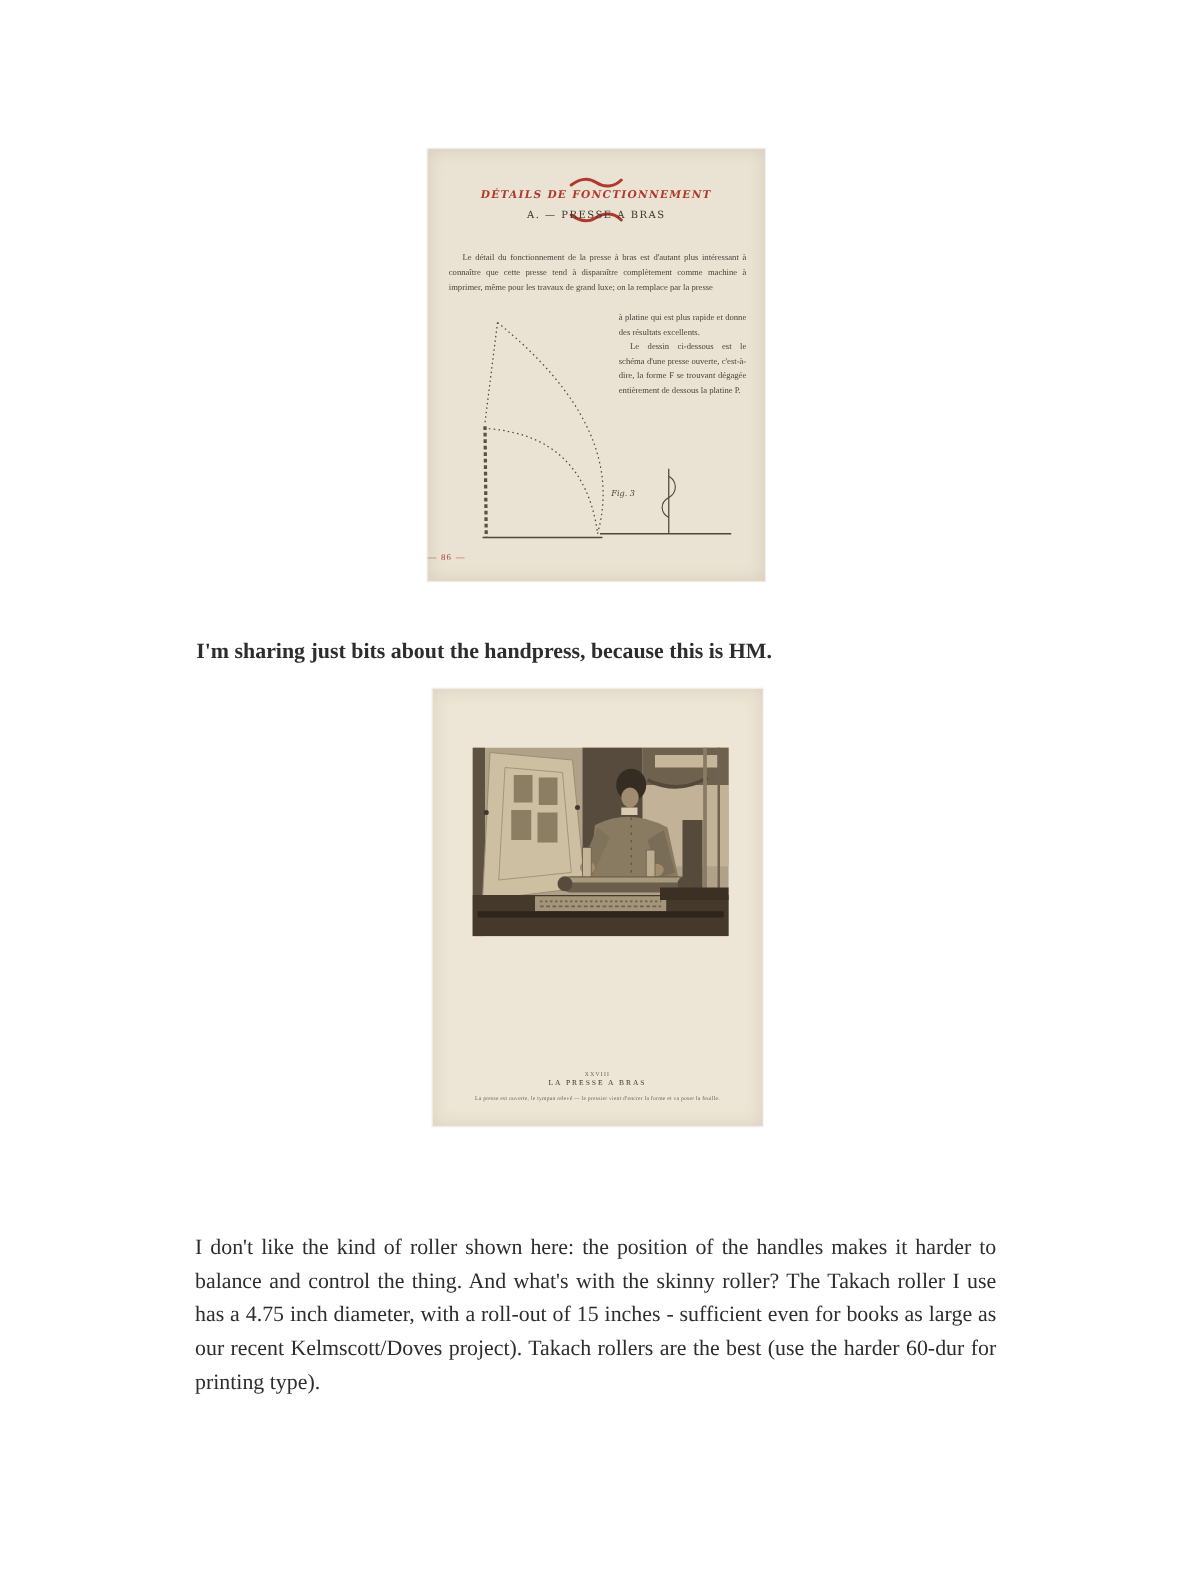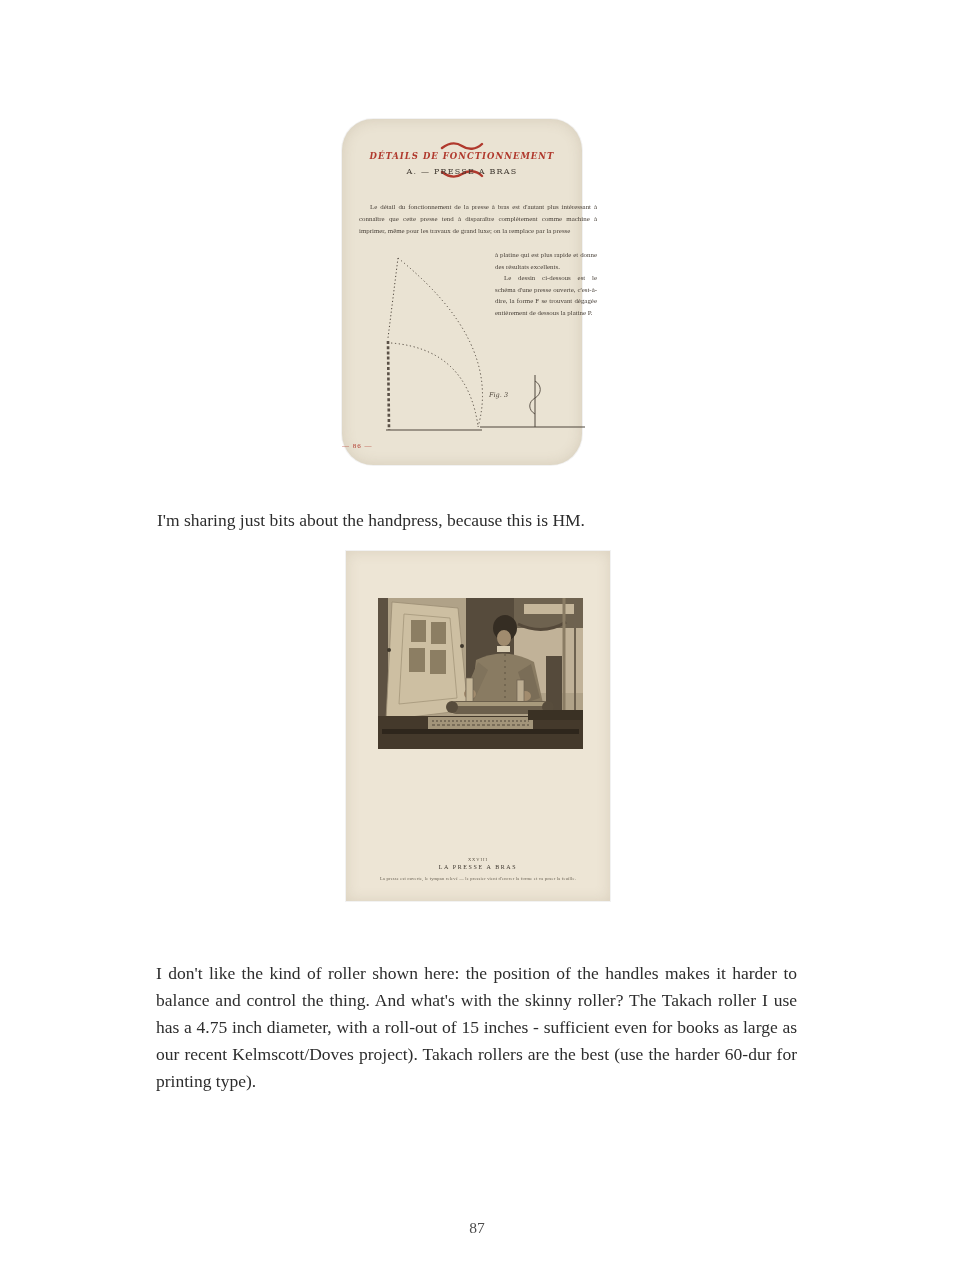--- a/index.html
+++ b/index.html
@@ -11,25 +11,24 @@
     width: 954px;
     height: 1276px;
     background: #ffffff;
     overflow: hidden;
   }
 
   
   .book-page {
     position: absolute;
     left: 342px; top: 119px;
-    width: 240px; height: 346px;
+    width: 270px; height: 346px;
     background: var(--paper-book, #eae3d3);
     box-shadow: inset 0 0 14px rgba(120,100,70,0.18), 0 0 0 1px rgba(0,0,0,0.05);
     color: var(--book-ink, #4a423a);
-    border-radius: 31px;
   }
   .ornament { position: absolute; left: 50%; transform: translateX(-50%); }
   .ornament.top { top: 22px; }
   .ornament.bottom { top: 50px; }
   .bp-title {
     position: absolute; top: 32px; width: 100%;
     text-align: center;
     font: italic bold 8.5px "DejaVu Serif", serif;
     letter-spacing: 1px;
     color: var(--accent-red, #b0392d);
@@ -84,24 +83,24 @@
   }
 
   
   .body-text {
     position: absolute;
     color: var(--text-ink, #2d2d2d);
     font-family: "Liberation Serif", serif;
   }
   .intro-line {
     left: 157px; top: 509px; width: 680px;
-    font-size: 17.5px; line-height: 23px;
+    font-size: 17.5px; line-height: 23px; font-weight: bold;
   }
   .roller-para {
-    left: 156px; top: 960px; width: 641px;
+    left: 156px; top: 984px; width: 641px;
     font-size: 17.5px; line-height: 26.9px;
     text-align: justify;
   }
   .page-number {
     position: absolute; top: 1219px; width: 100%;
     text-align: center;
     font-size: 15.5px; color: #4c4c4c;
   }
 </style>
 </head>
@@ -200,15 +199,14 @@
       </g>
     </svg>
 
     <div class="pp-plate">XXVIII</div>
     <figcaption class="pp-caption">LA PRESSE A BRAS</figcaption>
     <div class="pp-note">La presse est ouverte, le tympan relevé — le pressier vient d'encrer la forme et va poser la feuille.</div>
   </figure>
 
   <p class="body-text roller-para">I don't like the kind of roller shown here: the position of the handles makes it harder to balance and control the thing. And what's with the skinny roller? The Takach roller I use has a 4.75 inch diameter, with a roll-out of 15 inches - sufficient even for books as large as our recent Kelmscott/Doves project). Takach rollers are the best (use the harder 60-dur for printing type).</p>
 
-  <div class="page-number">87</div>
 
 </div>
 
 </body></html>

